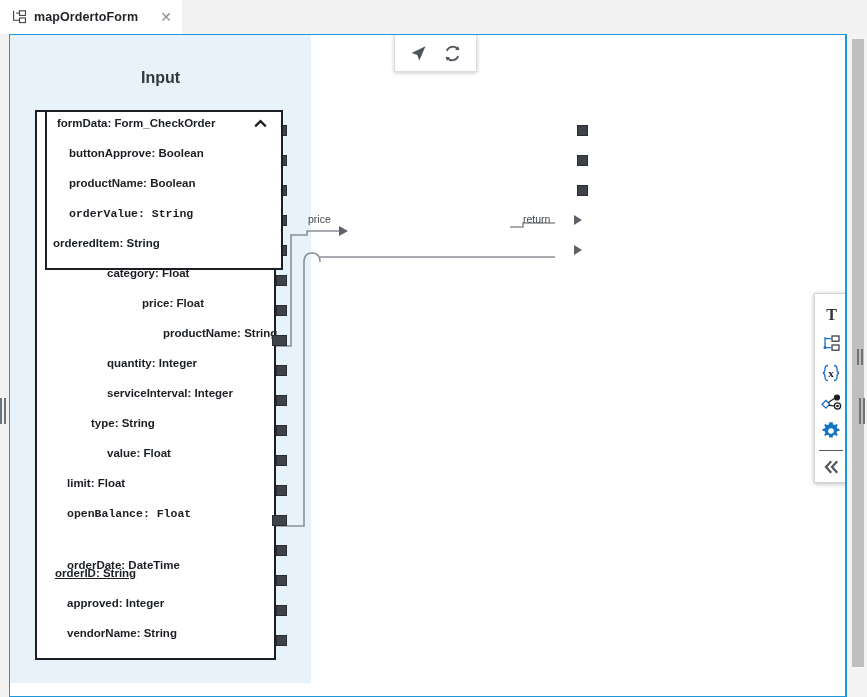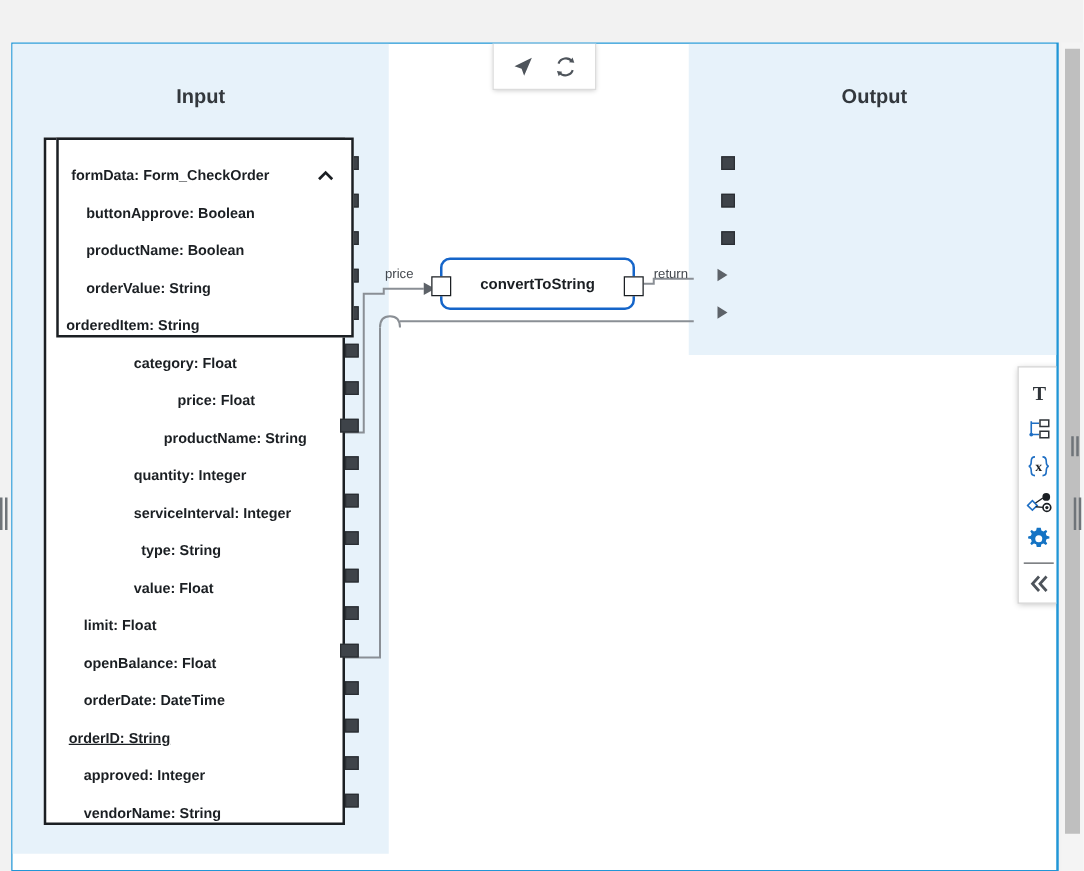--- a/index.html
+++ b/index.html
@@ -60,21 +60,21 @@
 
   
   .treebox {
     position: absolute; background: #ffffff; border: 2px solid #1b1f23;
   }
   #input-box  { left: 25px;  top: 75px; width: 241px; height: 550px; }
   #output-box { left: 35px;  top: 75px; width: 238px; height: 160px; }
 
   .node-row {
     position: absolute; left: 0; width: 100%; height: 30px;
-    display: flex; align-items: flex-end;
+    display: flex; align-items: flex-start;
   }
   .node-label {
     font-size: 11.5px; font-weight: bold; color: #1b1f23; white-space: nowrap;
   }
   .node-actions {
     margin-left: auto; display: flex; align-items: center; gap: 18px;
     padding-right: 14px;
   }
   .ico { width: 13px; height: 13px; display: block; color: #1b1f23; }
 
@@ -151,50 +151,57 @@
   .edge-handle { position: absolute; width: 7px; height: 26px; }
   .edge-handle i { position: absolute; top: 0; width: 2px; height: 26px; background: #6f7479; }
   #handle-left  { left: 0px;   top: 398px; }
   #handle-right { left: 859px; top: 398px; }
 </style>
 </head>
 <body>
 
 <div id="app">
 
+  <div class="tabbar">
+    <div class="tab">
+      <span class="tab-icon">
+        <svg width="15" height="14" viewBox="0 0 15 14">
+          <rect x="7.5" y="0.8" width="6" height="4.6" fill="none" stroke="#3b4046" stroke-width="1.1"></rect>
+          <rect x="7.5" y="8.0" width="6" height="4.6" fill="none" stroke="#3b4046" stroke-width="1.1"></rect>
+          <path d="M1.6 0.8 L1.6 10.3 L7.2 10.3" fill="none" stroke="#3b4046" stroke-width="1.1"></path>
+          <path d="M1.6 3.1 L1.6 3.1" stroke="#3b4046"></path>
+          <path d="M4.2 3.1 L7.2 3.1" fill="none" stroke="#3b4046" stroke-width="1.1"></path>
+        </svg>
+      </span>
+      <span class="tab-title">mapOrdertoForm</span>
+      <span class="tab-close">✕</span>
+    </div>
+  </div>
 
   <div class="editor">
 
     <div class="zone-input">
       <div class="zone-title">Input</div>
-    </div>
-    <div class="zone-output">
-      <div class="zone-title">Output</div>
     </div>
 
     <svg class="wires">
       <g fill="none" stroke="#8a8f95" stroke-width="1.6">
 
         <path d="M266,311 L281,311 L281,200 L297,200 L297,196 L329,196"></path>
 
         <path d="M266,491 L294,491 L294,227"></path>
         <path d="M294,227 q0,-9 8,-9 q8,0 8,9"></path>
         <path d="M310,222 L545,222"></path>
 
         <path d="M500,192 L513,192 L513,188 L545,188"></path>
       </g>
 
       <polygon points="329,191 338,196 329,201" fill="#5d6268"></polygon>
     </svg>
 
-    <div class="fnode">
-      <span class="fnode-label">convertToString</span>
-      <span class="fport" style="left:-9px; top:13px;"></span>
-      <span class="fport" style="right:-9px; top:13px;"></span>
-    </div>
     <div class="wire-label" style="left:298px; top:178px;">price</div>
     <div class="wire-label" style="left:513px; top:178px;">return</div>
 
     <div class="treebox" id="input-box">
       <div id="input-rows">
           <div class="node-row" style="top: 5px;">
             <span class="node-label" style="margin-left: 10px;">webOrder: ERPOrder</span>
             <span class="node-actions">
               <span>
                 <svg class="ico" viewBox="0 0 13 13">
@@ -243,48 +250,48 @@
           </div>
           <div class="node-row" style="top: 155px;">
             <span class="node-label" style="margin-left: 70px;">category: Float</span>
             <span class="node-actions"></span>
           </div>
           <div class="node-row" style="top: 185px;">
             <span class="node-label" style="margin-left: 70px; padding-left: 35px;">price: Float</span>
             <span class="node-actions"></span>
           </div>
           <div class="node-row" style="top: 215px;">
-            <span class="node-label" style="margin-left: 62px; padding-left: 32px;">productName: String</span>
+            <span class="node-label" style="margin-left: 94px; padding-left: 32px;">productName: String</span>
             <span class="node-actions"></span>
           </div>
           <div class="node-row" style="top: 245px;">
             <span class="node-label" style="margin-left: 70px;">quantity: Integer</span>
             <span class="node-actions"></span>
           </div>
           <div class="node-row" style="top: 275px;">
             <span class="node-label" style="margin-left: 70px;">serviceInterval: Integer</span>
             <span class="node-actions"></span>
           </div>
           <div class="node-row" style="top: 305px;">
-            <span class="node-label" style="margin-left: 76px;">type: String</span>
+            <span class="node-label" style="margin-left: 54px;">type: String</span>
             <span class="node-actions"></span>
           </div>
           <div class="node-row" style="top: 335px;">
             <span class="node-label" style="margin-left: 70px;">value: Float</span>
             <span class="node-actions"></span>
           </div>
           <div class="node-row" style="top: 365px;">
             <span class="node-label" style="margin-left: 30px;">limit: Float</span>
             <span class="node-actions"></span>
           </div>
-          <div class="node-row" style="top: 395px;">
+          <div class="node-row" style="top: 395px; font-family: Liberation Mono, monospace;">
             <span class="node-label" style="margin-left: 30px;">openBalance: Float</span>
             <span class="node-actions"></span>
           </div>
-          <div class="node-row" style="top: 425px;">
+          <div class="node-row" style="top: 447px;">
             <span class="node-label" style="margin-left: 30px;">orderDate: DateTime</span>
             <span class="node-actions"></span>
           </div>
           <div class="node-row" style="top: 455px;">
             <span class="node-label" style="margin-left: 18px; text-decoration: underline;">orderID: String</span>
             <span class="node-actions"></span>
           </div>
           <div class="node-row" style="top: 485px;">
             <span class="node-label" style="margin-left: 30px;">approved: Integer</span>
             <span class="node-actions"></span>
@@ -329,21 +336,21 @@
             </span>
           </div>
           <div class="node-row" style="top: 35px;">
             <span class="node-label" style="margin-left: 22px;">buttonApprove: Boolean</span>
             <span class="node-actions"></span>
           </div>
           <div class="node-row" style="top: 65px;">
             <span class="node-label" style="margin-left: 22px;">productName: Boolean</span>
             <span class="node-actions"></span>
           </div>
-          <div class="node-row" style="top: 95px;">
+          <div class="node-row" style="top: 95px; font-family: Liberation Mono, monospace;">
             <span class="node-label" style="margin-left: 22px;">orderValue: String</span>
             <span class="node-actions"></span>
           </div>
           <div class="node-row" style="top: 125px;">
             <span class="node-label" style="margin-left: 6px;">orderedItem: String</span>
             <span class="node-actions"></span>
           </div>
         </div>
     </div>
     <div id="output-ports" style="position: absolute; left: 541px; top: 0px;">

